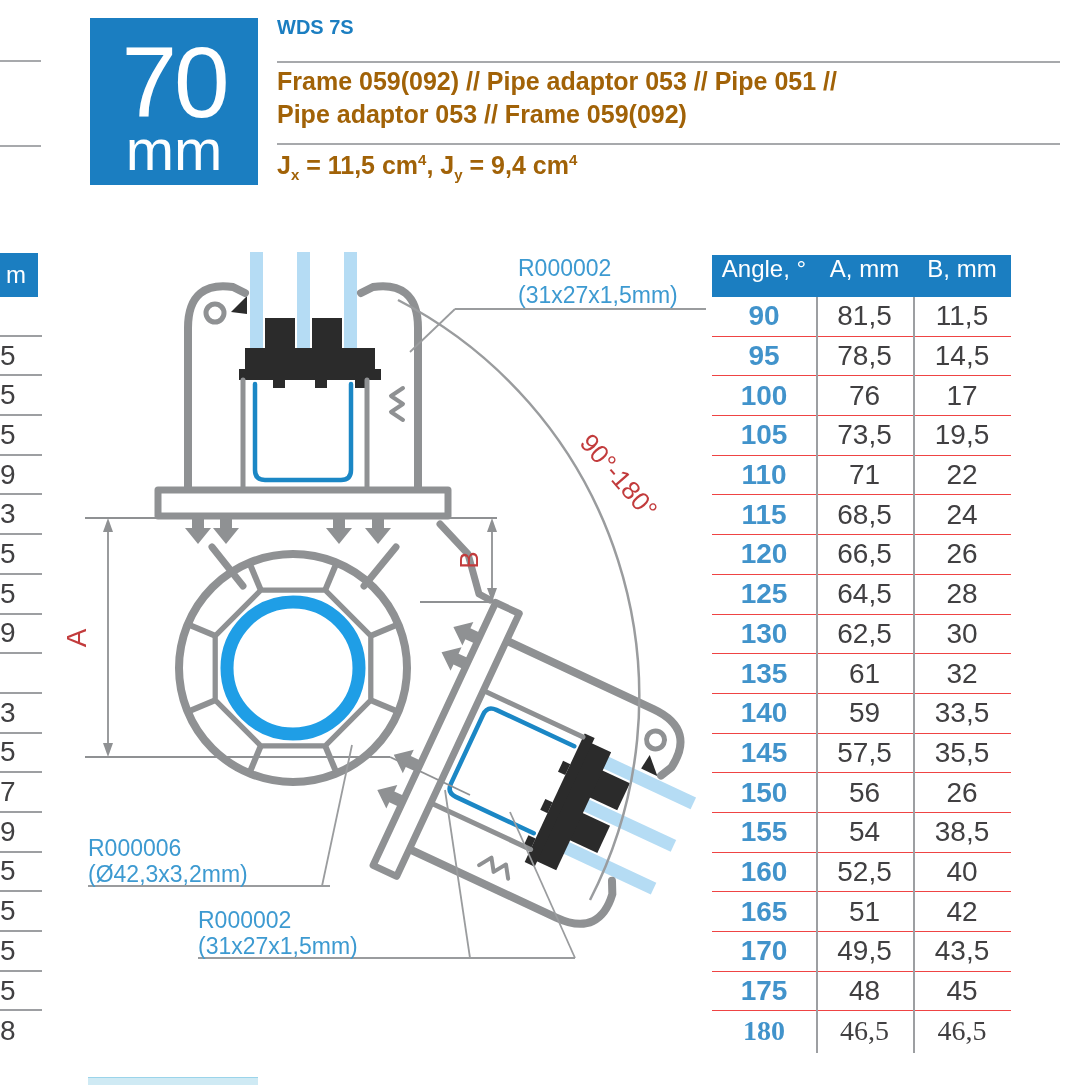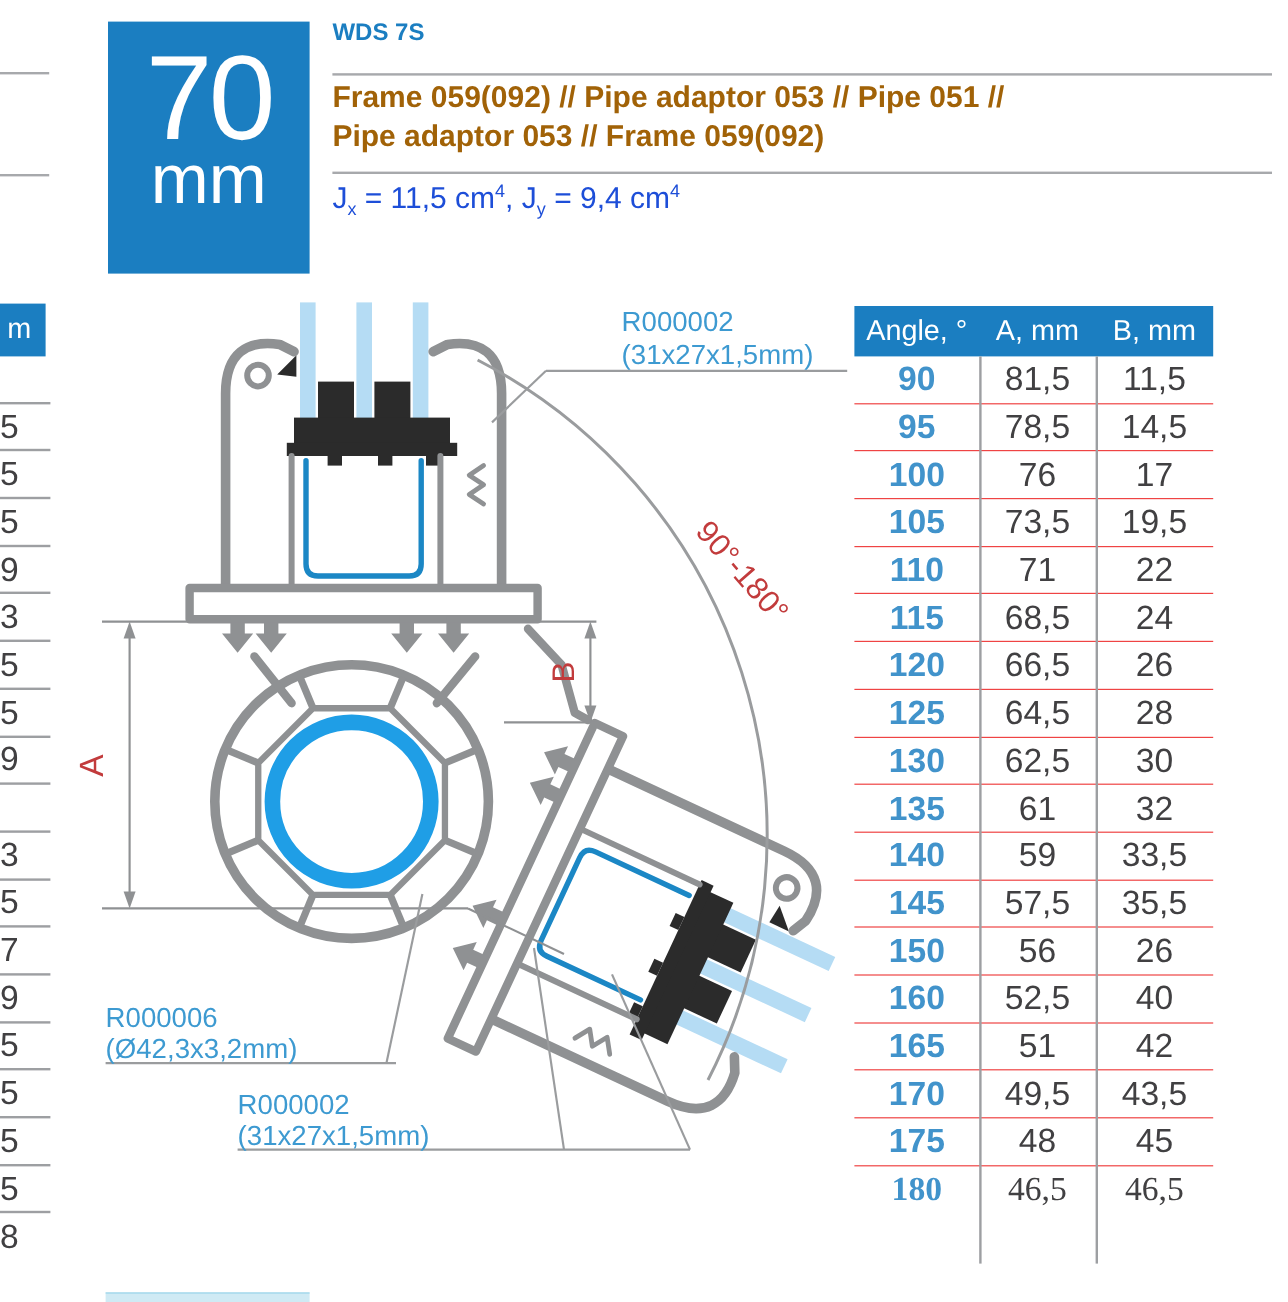--- a/index.html
+++ b/index.html
@@ -1,37 +1,37 @@
 <!DOCTYPE html>
 <html><head>
 <meta charset="utf-8">
 <style>
   html,body{margin:0;padding:0;background:#ffffff;}
   .page{position:relative;width:1073px;height:1085px;background:#fff;overflow:hidden;
         font-family:"Liberation Sans",sans-serif;}
 
   
-  .badge{position:absolute;left:90px;top:18px;width:168px;height:210px;background:#1b7ec1;
+  .badge{position:absolute;left:90px;top:18px;width:168px;height:167px;background:#1b7ec1;
          color:#fff;text-align:center;}
   .badge-size{font-size:100px;line-height:96px;margin-top:16px;letter-spacing:-3px;}
   .badge-unit{font-size:58px;line-height:48px;margin-top:-4px;text-align:center;}
   .title{position:absolute;left:277px;top:16px;font-size:20px;font-weight:bold;color:#1b7ec1;}
   .rule{position:absolute;left:277px;width:783px;height:2px;background:#a7a9ac;}
   .rule-1{top:61px}.rule-2{top:143px}
   .mini-rule{position:absolute;left:0;width:41px;height:2px;background:#a7a9ac;}
   .mini-rule-1{top:60px}.mini-rule-2{top:145px}
   .desc{position:absolute;left:277px;font-size:25px;font-weight:bold;color:#a16207;white-space:nowrap;}
   .desc-1{top:67px}.desc-2{top:100px}
-  .inertia{position:absolute;left:277px;top:151px;font-size:25px;font-weight:normal;color:#1d4ed8;}
+  .inertia{position:absolute;left:277px;top:151px;font-size:25px;font-weight:bold;color:#a16207;}
   .inertia sub{font-size:15px;}
   .inertia sup{font-size:15px;}
 
   
   .atable{position:absolute;left:712px;top:255px;width:299px;}
-  .athead{display:flex;height:42px;background:#1b7ec1;color:#fff;font-size:24px;align-items:center;}
+  .athead{display:flex;height:42px;background:#1b7ec1;color:#fff;font-size:24px;}
   .c1{width:104px;text-align:center;}
   .c2{width:97px;text-align:center;}
   .c3{width:98px;text-align:center;}
   .atrow{display:flex;height:39.7px;box-sizing:border-box;align-items:center;font-size:28px;
          border-bottom:1px solid #ef4444;}
   .atrow:last-child{border-bottom:none;font-family:Liberation Serif, serif;}
   .atrow .c1{color:#4193cb;font-weight:bold;}
   .atrow .c2,.atrow .c3{color:#414042;}
   .vline{position:absolute;top:42px;height:756px;width:2px;background:#9d9fa2;}
   .vline-1{left:104px}.vline-2{left:201px}
@@ -339,20 +339,25 @@
           <div class="c2">57,5</div>
           <div class="c3">35,5</div>
         </div>
 
         <div class="atrow">
           <div class="c1">150</div>
           <div class="c2">56</div>
           <div class="c3">26</div>
         </div>
 
+        <div class="atrow">
+          <div class="c1">155</div>
+          <div class="c2">54</div>
+          <div class="c3">38,5</div>
+        </div>
 
         <div class="atrow">
           <div class="c1">160</div>
           <div class="c2">52,5</div>
           <div class="c3">40</div>
         </div>
 
         <div class="atrow">
           <div class="c1">165</div>
           <div class="c2">51</div>

